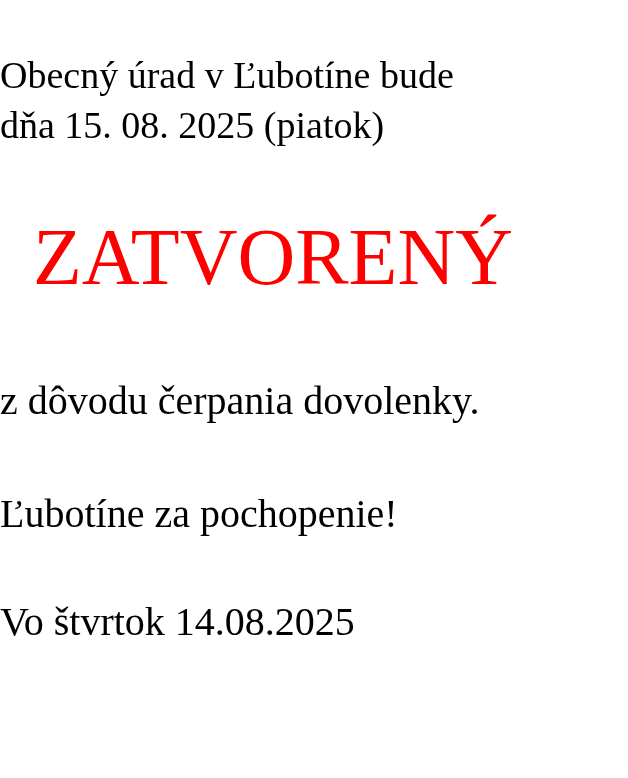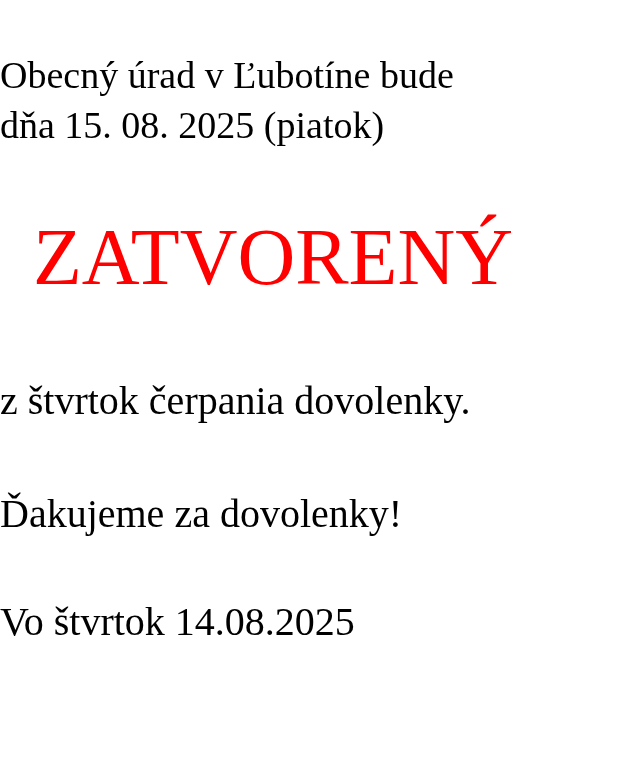--- a/index.html
+++ b/index.html
@@ -57,21 +57,21 @@
 
 <div class="page">
 
   <div class="line intro">
     <div>Obecný úrad v Ľubotíne bude</div>
     <div>dňa 15. 08. 2025 (piatok)</div>
   </div>
 
   <div class="line status">ZATVORENÝ</div>
 
-  <div class="line reason">z štvrtok čerpania dovolenky.</div>
+  <div class="line reason">z dôvodu čerpania dovolenky.</div>
 
-  <div class="line thanks">Ďakujeme za dovolenky!</div>
+  <div class="line thanks">Ľubotíne za pochopenie!</div>
 
   <div class="line availability">
     <div>Vo štvrtok 14.08.2025</div>
   </div>
 
 </div>
 
 </body></html>

